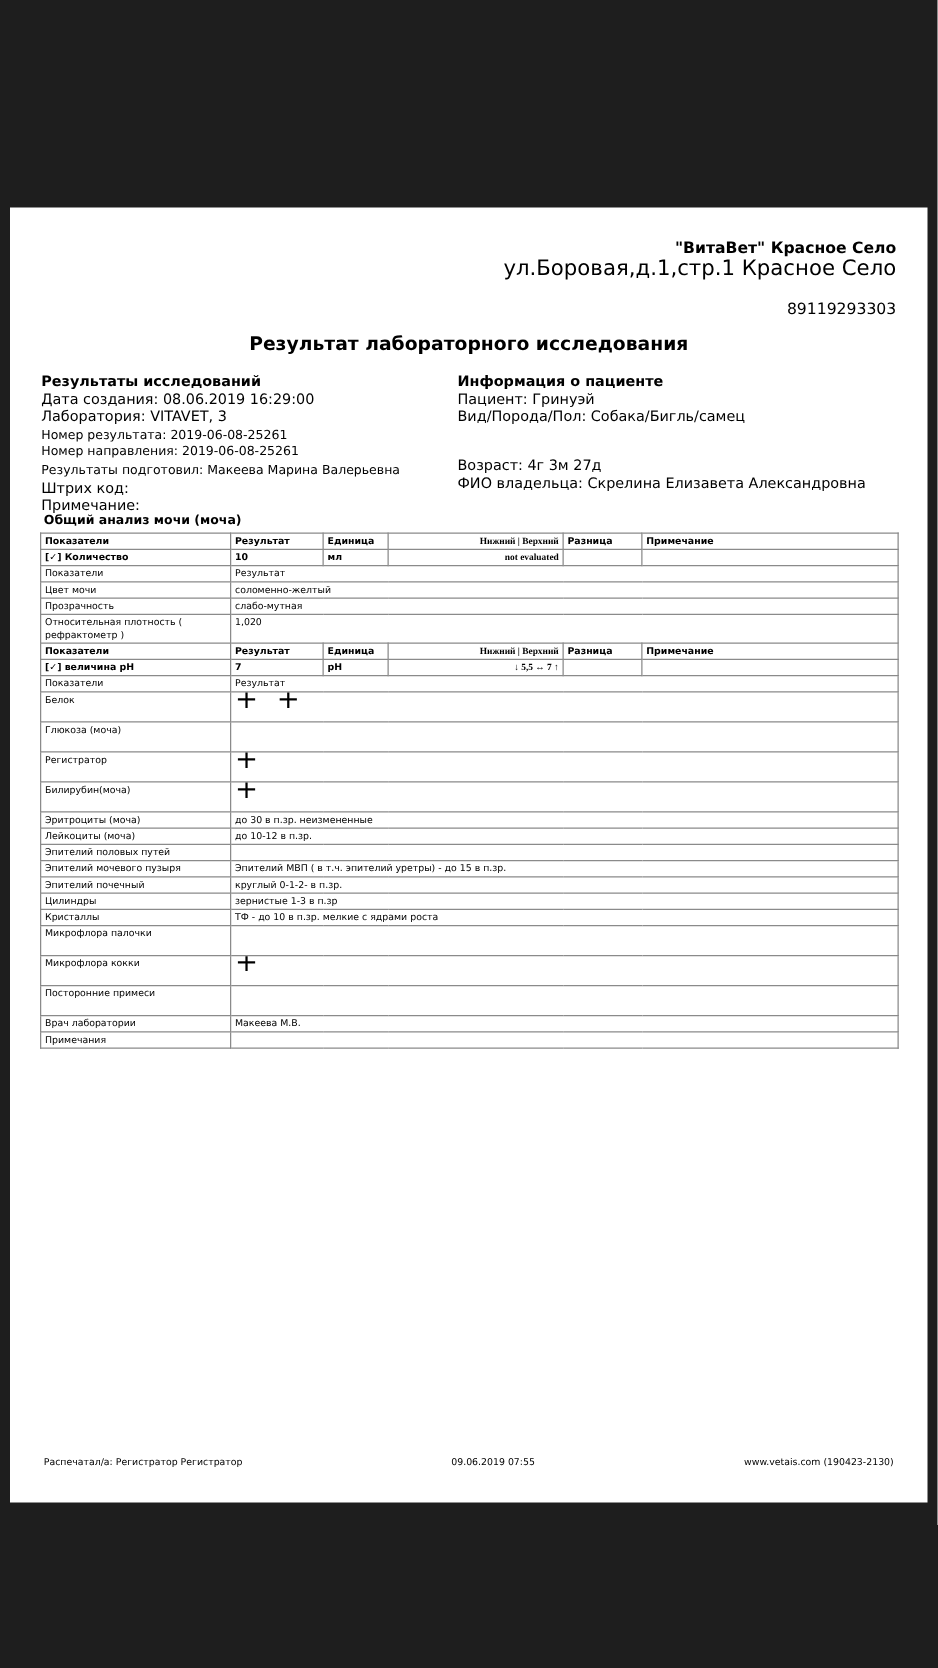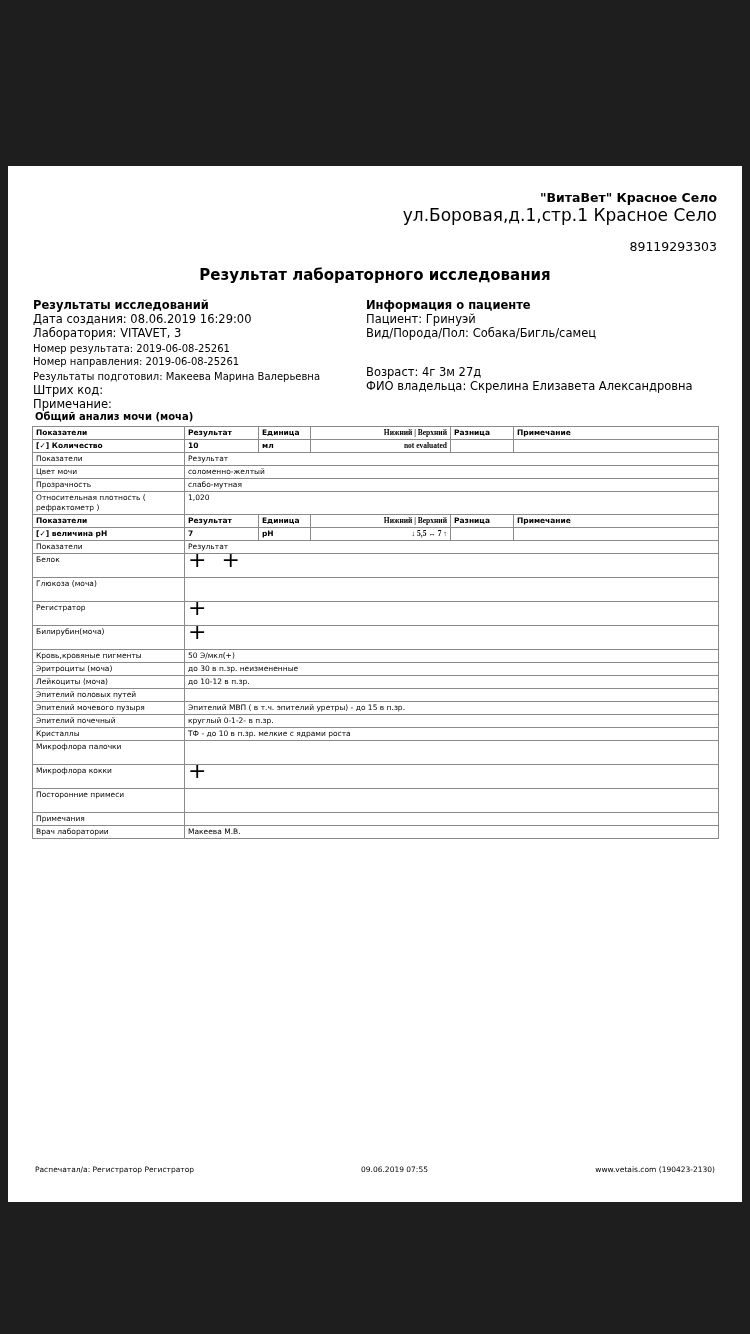--- a/index.html
+++ b/index.html
@@ -144,66 +144,66 @@
     </tr>
     <tr style="height:24px">
       <td>Регистратор</td>
       <td colspan="5" class="plus">+</td>
     </tr>
     <tr style="height:24px">
       <td>Билирубин(моча)</td>
       <td colspan="5" class="plus">+</td>
     </tr>
     <tr>
-      <td>Кровь,кровяные пигменты</td>
-      <td colspan="5">50 Э/мкл(+)</td>
-    </tr>
-    <tr>
       <td>Эритроциты (моча)</td>
       <td colspan="5">до 30 в п.зр. неизмененные</td>
     </tr>
     <tr>
       <td>Лейкоциты (моча)</td>
       <td colspan="5">до 10-12 в п.зр.</td>
     </tr>
     <tr>
       <td>Эпителий половых путей</td>
       <td colspan="5"></td>
     </tr>
     <tr>
       <td>Эпителий мочевого пузыря</td>
       <td colspan="5">Эпителий МВП ( в т.ч. эпителий уретры) - до 15 в п.зр.</td>
     </tr>
     <tr>
       <td>Эпителий почечный</td>
       <td colspan="5">круглый 0-1-2- в п.зр.</td>
     </tr>
     <tr>
+      <td>Цилиндры</td>
+      <td colspan="5">зернистые 1-3 в п.зр</td>
+    </tr>
+    <tr>
       <td>Кристаллы</td>
       <td colspan="5">ТФ - до 10 в п.зр. мелкие с ядрами роста</td>
     </tr>
     <tr style="height:24px">
       <td>Микрофлора палочки</td>
       <td colspan="5" class="plus"></td>
     </tr>
     <tr style="height:24px">
       <td>Микрофлора кокки</td>
       <td colspan="5" class="plus">+</td>
     </tr>
     <tr style="height:24px">
       <td>Посторонние примеси</td>
       <td colspan="5" class="plus"></td>
     </tr>
     <tr>
+      <td>Врач лаборатории</td>
+      <td colspan="5">Макеева М.В.</td>
+    </tr>
+    <tr>
       <td>Примечания</td>
       <td colspan="5"></td>
-    </tr>
-    <tr>
-      <td>Врач лаборатории</td>
-      <td colspan="5">Макеева М.В.</td>
     </tr>
   </tbody>
     </table>
 
   <div class="abs footer f-left">Распечатал/а: Регистратор Регистратор</div>
   <div class="abs footer f-mid">09.06.2019 07:55</div>
   <div class="abs footer f-right">www.vetais.com (190423-2130)</div>
 </div>
 
 </body></html>

